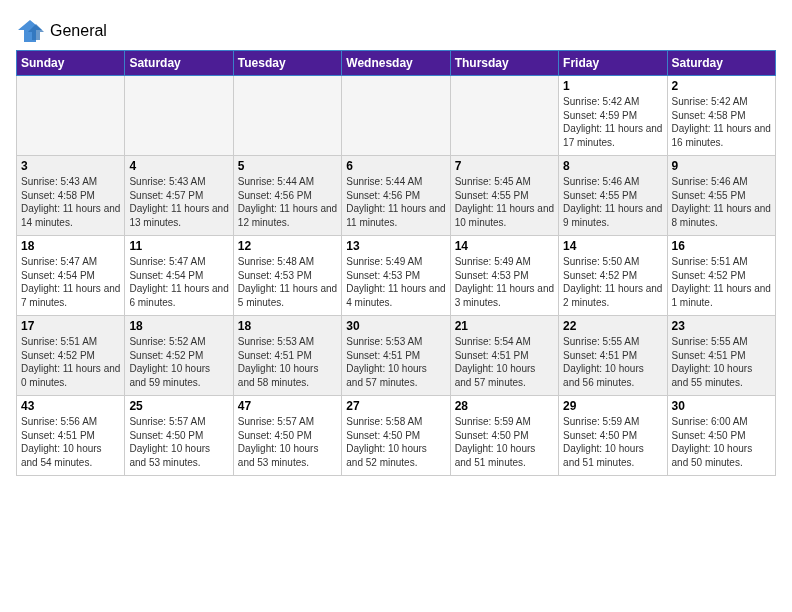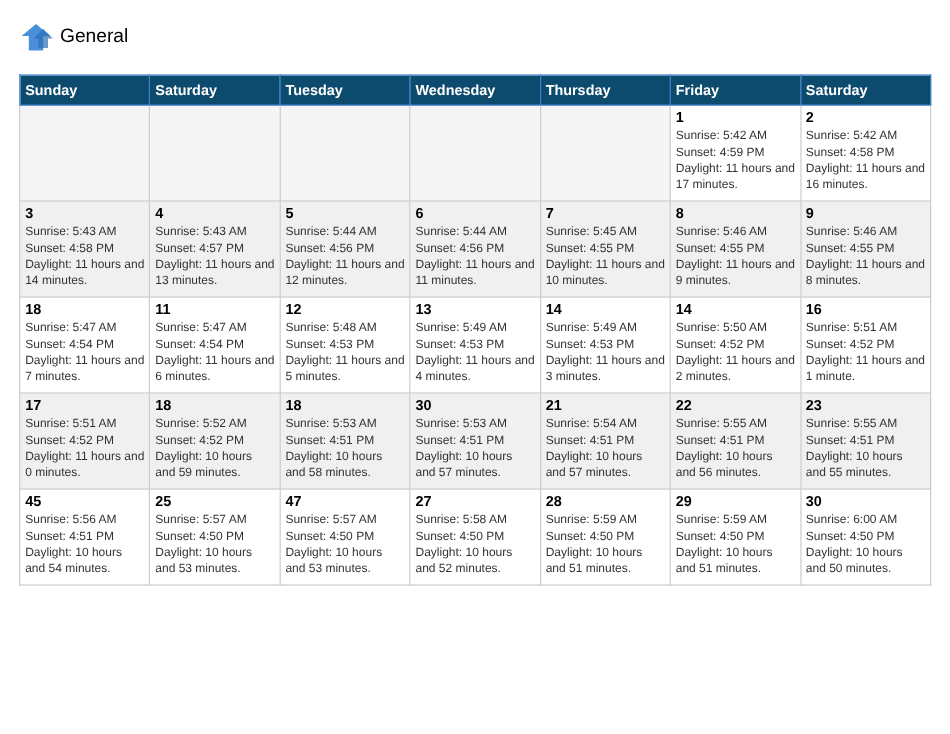--- a/index.html
+++ b/index.html
@@ -7,21 +7,21 @@
       font-family: Arial, sans-serif;
       background: #fff;
       width: 792px;
       min-height: 612px;
       padding: 16px;
     }
     .header-area {
       display: flex;
       justify-content: space-between;
       align-items: flex-start;
-      margin-bottom: 16px;
+      margin-bottom: 4px;
     }
     .logo {
       display: flex;
       align-items: center;
       gap: 4px;
     }
     .logo-text {
       display: flex;
       flex-direction: column;
       line-height: 1.1;
@@ -41,21 +41,21 @@
     .location-title {
       font-size: 16px;
       color: #555;
     }
     .calendar {
       width: 100%;
       border-collapse: collapse;
       font-size: 11px;
     }
     .calendar th {
-      background: #0c4a6e;
+      background: #4c1d95;
       color: #fff;
       padding: 5px 4px;
       text-align: left;
       font-size: 12px;
       border: 1px solid #3a80c9;
       margin-left: 25px;
     }
     .calendar td {
       border: 1px solid #ccc;
       vertical-align: top;
@@ -214,21 +214,21 @@
           <div class="day-num">22</div>
           <div class="day-info">Sunrise: 5:55 AM<br>Sunset: 4:51 PM<br>Daylight: 10 hours and 56 minutes.</div>
         </td>
         <td>
           <div class="day-num">23</div>
           <div class="day-info">Sunrise: 5:55 AM<br>Sunset: 4:51 PM<br>Daylight: 10 hours and 55 minutes.</div>
         </td>
       </tr>
       <tr>
         <td>
-          <div class="day-num">45</div>
+          <div class="day-num">43</div>
           <div class="day-info">Sunrise: 5:56 AM<br>Sunset: 4:51 PM<br>Daylight: 10 hours and 54 minutes.</div>
         </td>
         <td>
           <div class="day-num">25</div>
           <div class="day-info">Sunrise: 5:57 AM<br>Sunset: 4:50 PM<br>Daylight: 10 hours and 53 minutes.</div>
         </td>
         <td>
           <div class="day-num">47</div>
           <div class="day-info">Sunrise: 5:57 AM<br>Sunset: 4:50 PM<br>Daylight: 10 hours and 53 minutes.</div>
         </td>

